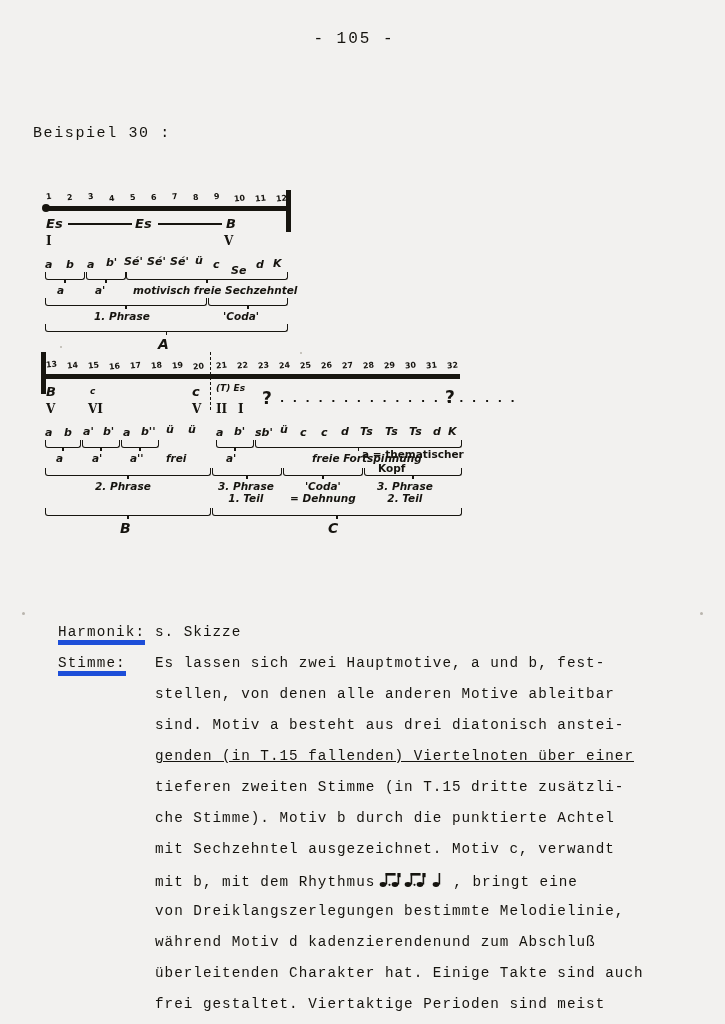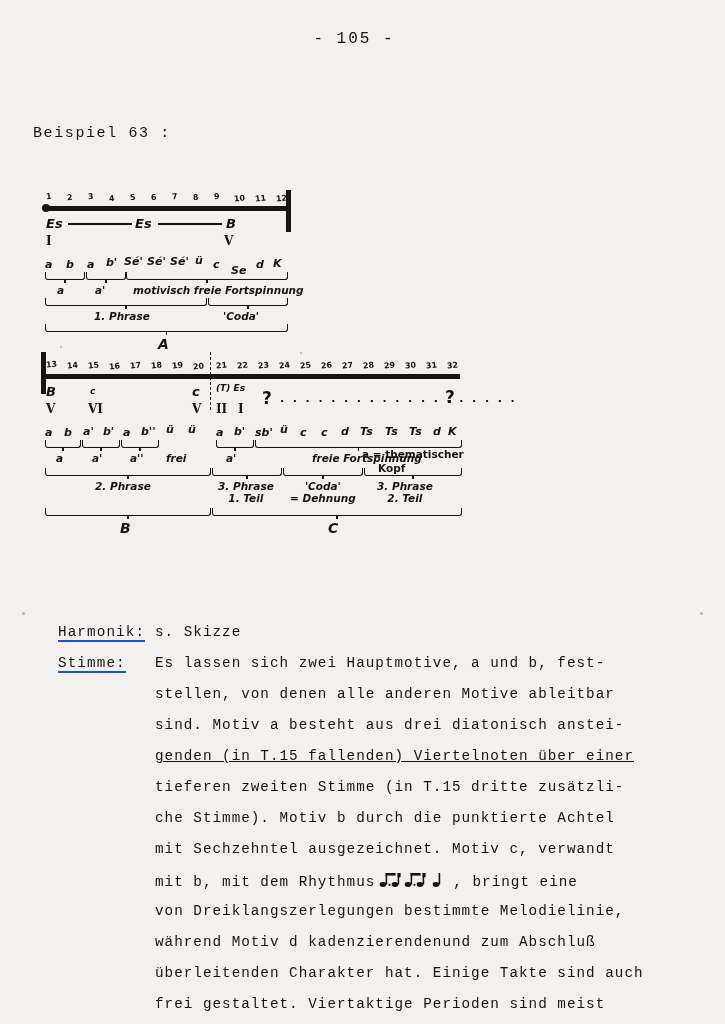--- a/index.html
+++ b/index.html
@@ -98,37 +98,37 @@
     font-family:"DejaVu Sans",sans-serif;line-height:1.35;
   }
   .annot .ind{padding-left:16px;display:block;}
 
   
   .prose{position:absolute;left:0;top:612px;width:725px;font-size:14.3px;}
   .lbl{
     position:absolute;left:58px;
     font-family:"Liberation Mono",monospace;
     letter-spacing:1.1px;
-    border-bottom:2px solid #1d4ed8;
+    border-bottom:5px solid #1d4ed8;
     padding-bottom:0px;
   }
   .prow{position:absolute;left:155px;white-space:pre;
         font-family:"Liberation Mono",monospace;letter-spacing:1.0px;}
   .rhythm{display:inline-block;vertical-align:-2px;margin:0 3px;}
 
   .speck{position:absolute;background:#b9b5ad;border-radius:50%;}
 </style>
 </head>
 <body>
 
 <div class="page">
 
   <div class="pageno">-  105  -</div>
 
-  <div class="beispiel">Beispiel 63 :</div>
+  <div class="beispiel">Beispiel 30 :</div>
 
   <div class="diagram">
 
     <div class="system" id="sysA">
 
       <div class="measnum" style="left:6px;top:0px">1</div>
       <div class="measnum" style="left:27px;top:1px">2</div>
       <div class="measnum" style="left:48px;top:0px">3</div>
       <div class="measnum" style="left:69px;top:2px">4</div>
       <div class="measnum" style="left:90px;top:1px">5</div>
@@ -165,21 +165,21 @@
       <div class="motif" style="left:191px;top:72px;">Se</div>
       <div class="motif" style="left:216px;top:66px;">d</div>
       <div class="motif" style="left:233px;top:65px;">K</div>
 
       <div class="brace" style="left:5px;top:80px;width:38px;"></div>
       <div class="brace" style="left:46px;top:80px;width:38px;"></div>
       <div class="brace" style="left:86px;top:80px;width:160px;"></div>
 
       <div class="brlabel" style="left:17px;top:92px;">a</div>
       <div class="brlabel" style="left:55px;top:92px;">a'</div>
-      <div class="brlabel" style="left:93px;top:92px;">motivisch freie Fortspinnung</div>
+      <div class="brlabel" style="left:93px;top:92px;">motivisch freie Sechzehntel</div>
 
       <div class="brace" style="left:5px;top:106px;width:160px;"></div>
       <div class="brace" style="left:168px;top:106px;width:78px;"></div>
 
       <div class="brlabel" style="left:54px;top:118px;">1. Phrase</div>
       <div class="brlabel" style="left:183px;top:118px;">'Coda'</div>
 
       <div class="brace" style="left:5px;top:132px;width:241px;"></div>
       <div class="brlabel big" style="left:118px;top:144px;">A</div>
     </div>

